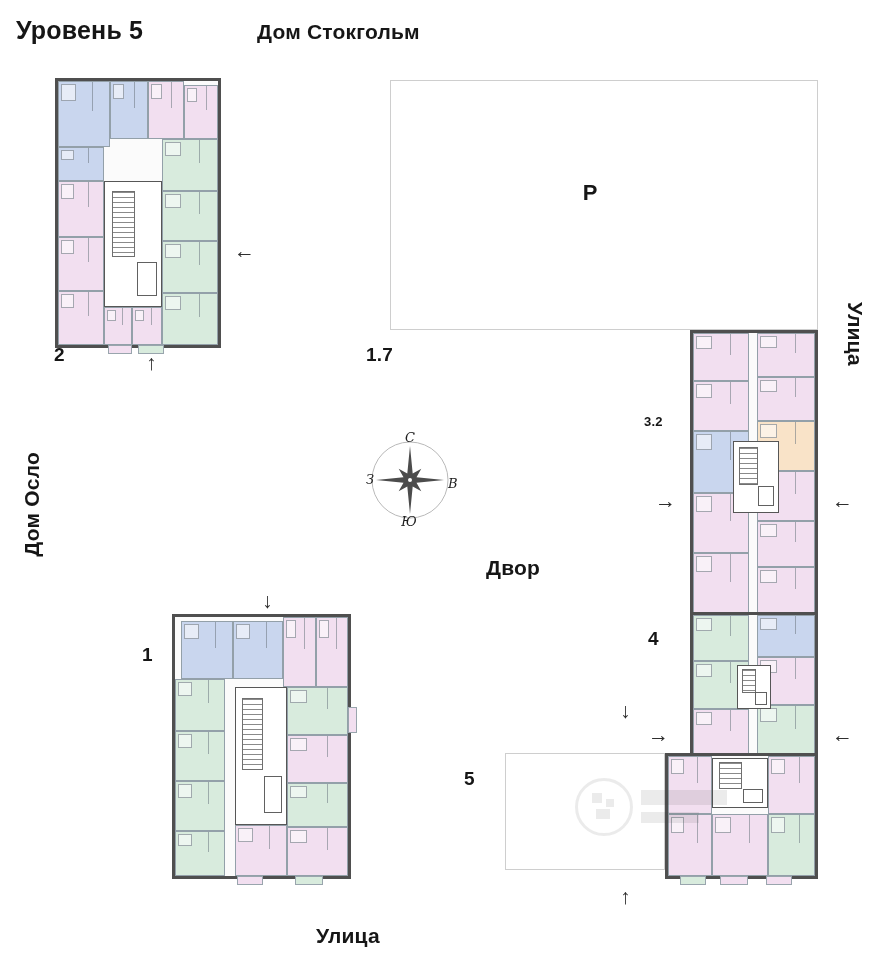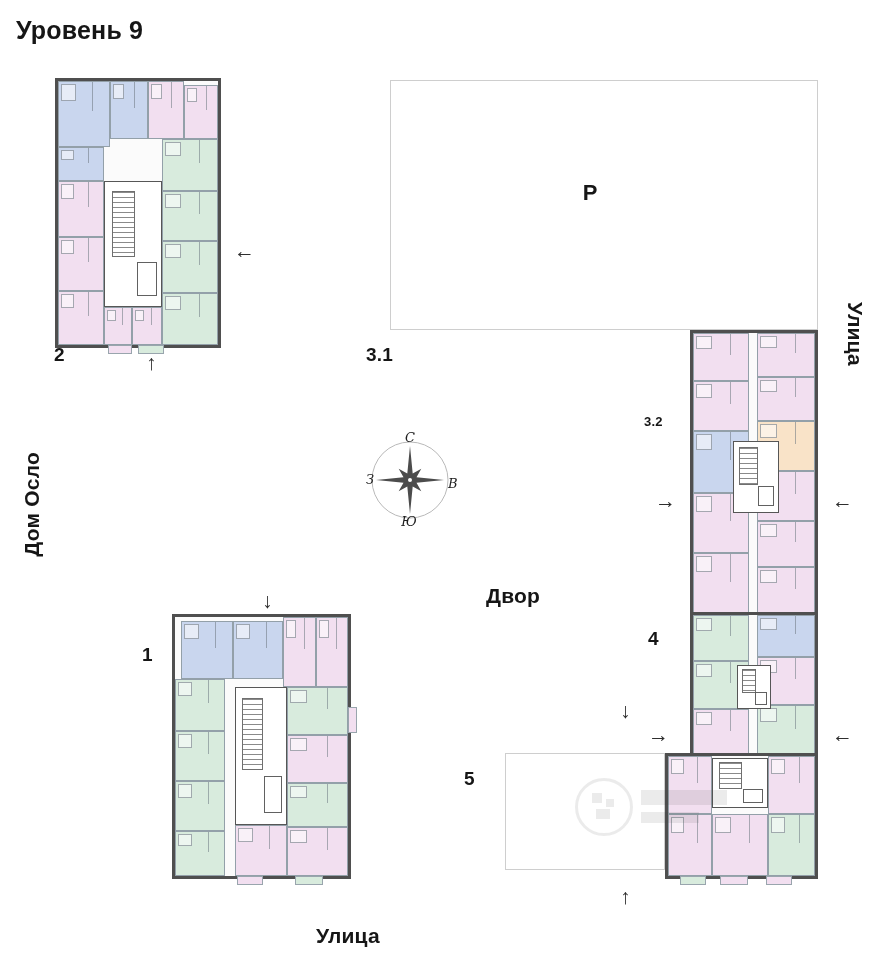--- a/index.html
+++ b/index.html
@@ -116,28 +116,29 @@
         <div class="unit" style="left: 44px; top: 58px; width: 56px; height: 62px; background: rgb(242, 223, 240);"></div>
         <div class="unit" style="left: 100px; top: 0px; width: 47px; height: 58px; background: rgb(242, 223, 240);"></div>
         <div class="unit" style="left: 100px; top: 58px; width: 47px; height: 62px; background: rgb(216, 235, 221);"></div>
         <div class="core" style="left: 44px; top: 2px; width: 56px; height: 50px;"></div>
         <div class="balc" style="left: 12px; top: 120px; width: 26px; height: 9px; background: rgb(216, 235, 221);"></div>
         <div class="balc" style="left: 52px; top: 120px; width: 28px; height: 9px; background: rgb(242, 223, 240);"></div>
         <div class="balc" style="left: 98px; top: 120px; width: 26px; height: 9px; background: rgb(242, 223, 240);"></div>
       </div>
     </div>
 
-  <div class="lbl" style="left:16px; top:16px; font-size:25px;">Уровень 9</div>
+  <div class="lbl" style="left:16px; top:16px; font-size:25px;">Уровень 5</div>
+  <div class="lbl" style="left:257px; top:20px; font-size:21px;">Дом Стокгольм</div>
   <div class="lbl vert-up" style="left:20px; top:452px; font-size:21px;">Дом Осло</div>
   <div class="lbl vert-down" style="left:843px; top:302px; font-size:21px;">Улица</div>
   <div class="lbl" style="left:316px; top:924px; font-size:21px;">Улица</div>
-  <div class="lbl" style="left:486px; top:584px; font-size:21px;">Двор</div>
+  <div class="lbl" style="left:486px; top:556px; font-size:21px;">Двор</div>
 
   <div class="lbl" style="left:54px;  top:344px; font-size:19px;">2</div>
-  <div class="lbl" style="left:366px; top:344px; font-size:19px;">3.1</div>
+  <div class="lbl" style="left:366px; top:344px; font-size:19px;">1.7</div>
   <div class="lbl" style="left:644px; top:414px; font-size:13px;">3.2</div>
   <div class="lbl" style="left:648px; top:628px; font-size:19px;">4</div>
   <div class="lbl" style="left:464px; top:768px; font-size:19px;">5</div>
   <div class="lbl" style="left:142px; top:644px; font-size:19px;">1</div>
 
   <span class="arrow" style="left:234px; top:240px;">←</span>
   <span class="arrow" style="left:146px; top:352px;">↑</span>
   <span class="arrow" style="left:655px; top:490px;">→</span>
   <span class="arrow" style="left:832px; top:490px;">←</span>
   <span class="arrow" style="left:262px; top:590px;">↓</span>

